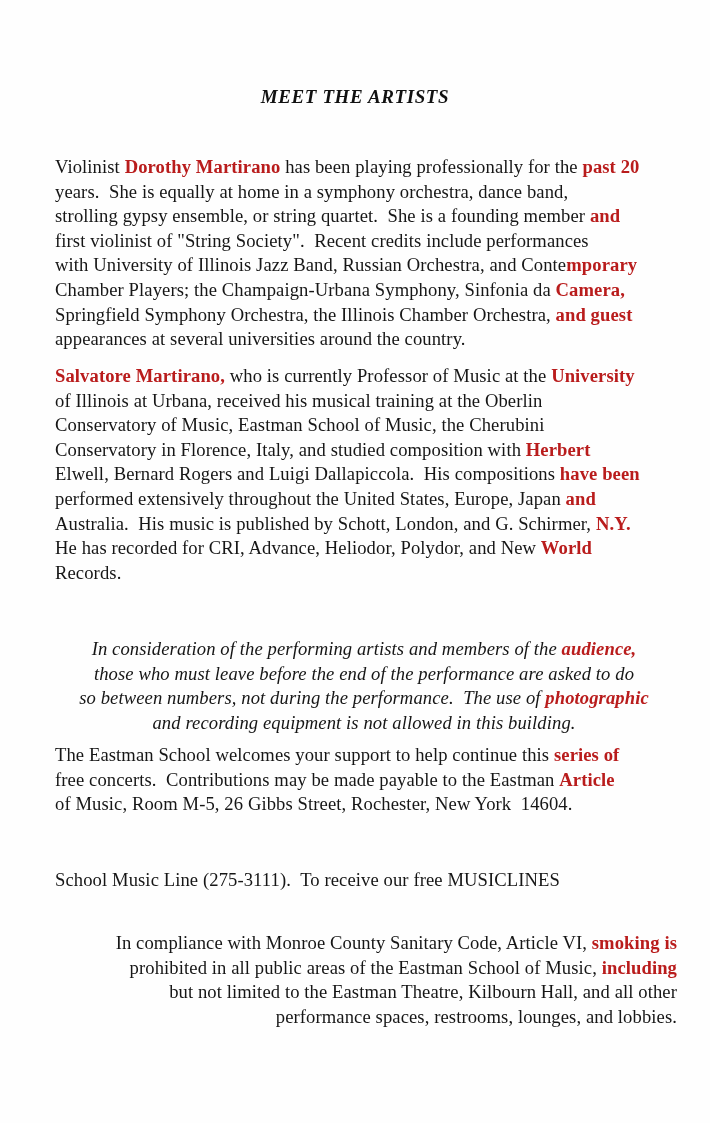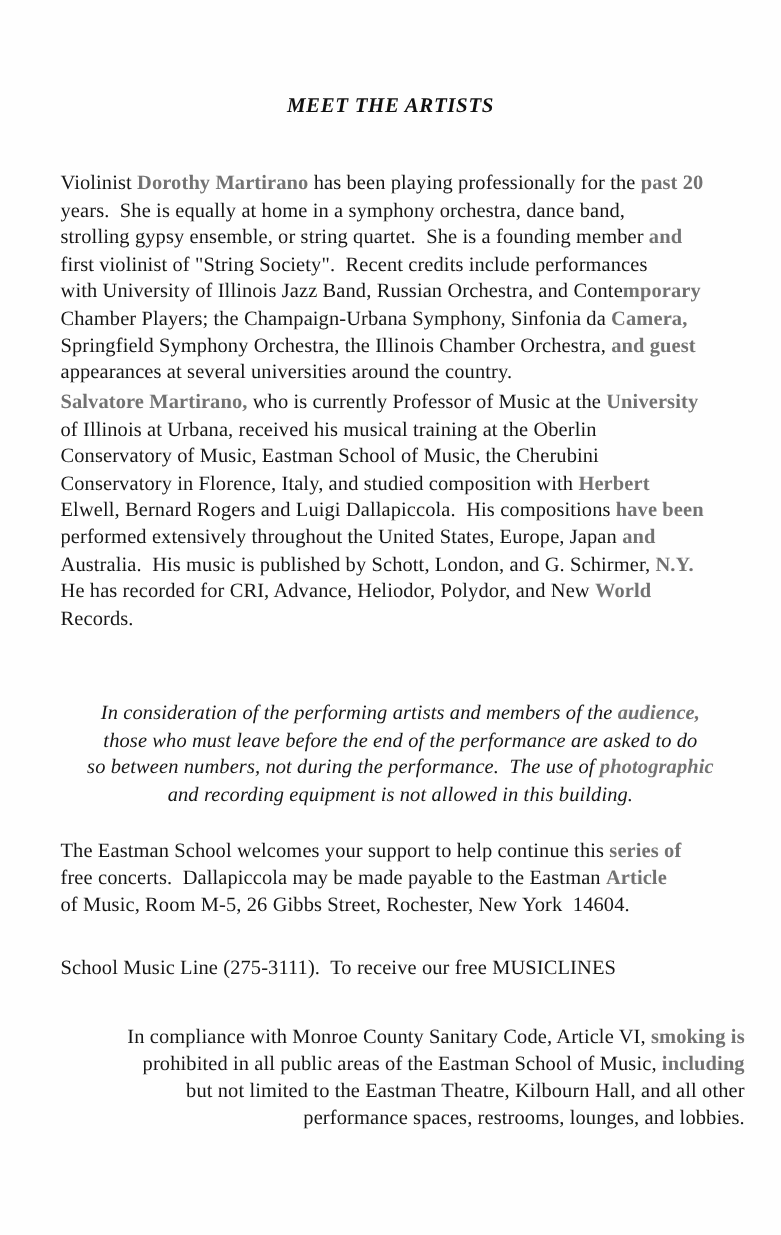--- a/index.html
+++ b/index.html
@@ -39,35 +39,35 @@
     position: absolute;
     left: 0;
     width: 618px;
     margin: 0;
     font-size: 18.6px;
     line-height: 24.6px;
     white-space: pre-wrap;
     letter-spacing: 0.1px;
   }
   .para.italic { font-style: italic; text-align: center; }
-  .para .b { font-weight: bold; color: #737373; }
+  .para .b { font-weight: bold; color: #b91c1c; }
   
   .para-0 { top: 155px; }
-  .para-1 { top: 354px; }
+  .para-1 { top: 364px; }
   .para-2 { top: 637px; }
-  .para-3 { top: 762px; }
+  .para-3 { top: 743px; }
   .para-4 { top: 843px; }
   .para-5 { top: 931px; left: 4px; text-align: right; }
 </style>
 </head>
 <body>
 
 <div class="page">
   <div class="doc-title">MEET THE ARTISTS</div>
   <div class="content">
       <p class="para para-0"><span>Violinist </span><span class="b">Dorothy Martirano</span><span> has been playing professionally for the </span><span class="b">past 20</span><br><span>years.  She is equally at home in a symphony orchestra, dance band,</span><br><span>strolling gypsy ensemble, or string quartet.  She is a founding member </span><span class="b">and</span><br><span>first violinist of "String Society".  Recent credits include performances</span><br><span>with University of Illinois Jazz Band, Russian Orchestra, and Conte</span><span class="b">mporary</span><br><span>Chamber Players; the Champaign-Urbana Symphony, Sinfonia da </span><span class="b">Camera,</span><br><span>Springfield Symphony Orchestra, the Illinois Chamber Orchestra, </span><span class="b">and guest</span><br><span>appearances at several universities around the country.</span></p>
       <p class="para para-1"><span class="b">Salvatore Martirano,</span><span> who is currently Professor of Music at the </span><span class="b">University</span><br><span>of Illinois at Urbana, received his musical training at the Oberlin</span><br><span>Conservatory of Music, Eastman School of Music, the Cherubini</span><br><span>Conservatory in Florence, Italy, and studied composition with </span><span class="b">Herbert</span><br><span>Elwell, Bernard Rogers and Luigi Dallapiccola.  His compositions </span><span class="b">have been</span><br><span>performed extensively throughout the United States, Europe, Japan </span><span class="b">and</span><br><span>Australia.  His music is published by Schott, London, and G. Schirmer, </span><span class="b">N.Y.</span><br><span>He has recorded for CRI, Advance, Heliodor, Polydor, and New </span><span class="b">World</span><br><span>Records.</span></p>
       <p class="para para-2 italic"><span>In consideration of the performing artists and members of the </span><span class="b">audience,</span><br><span>those who must leave before the end of the performance are asked to do</span><br><span>so between numbers, not during the performance.  The use of </span><span class="b">photographic</span><br><span>and recording equipment is not allowed in this building.</span></p>
-      <p class="para para-3"><span>The Eastman School welcomes your support to help continue this </span><span class="b">series of</span><br><span>free concerts.  Dallapiccola may be made payable to the Eastman </span><span class="b">Article</span><br><span>of Music, Room M-5, 26 Gibbs Street, Rochester, New York  14604.</span></p>
+      <p class="para para-3"><span>The Eastman School welcomes your support to help continue this </span><span class="b">series of</span><br><span>free concerts.  Contributions may be made payable to the Eastman </span><span class="b">Article</span><br><span>of Music, Room M-5, 26 Gibbs Street, Rochester, New York  14604.</span></p>
       <p class="para para-4"><br><span>School Music Line (275-3111).  To receive our free MUSICLINES</span><br></p>
       <p class="para para-5"><span>In compliance with Monroe County Sanitary Code, Article VI, </span><span class="b">smoking is</span><br><span>prohibited in all public areas of the Eastman School of Music, </span><span class="b">including</span><br><span>but not limited to the Eastman Theatre, Kilbourn Hall, and all other</span><br><span>performance spaces, restrooms, lounges, and lobbies.</span></p>
     </div>
 </div>
 
 </body></html>

